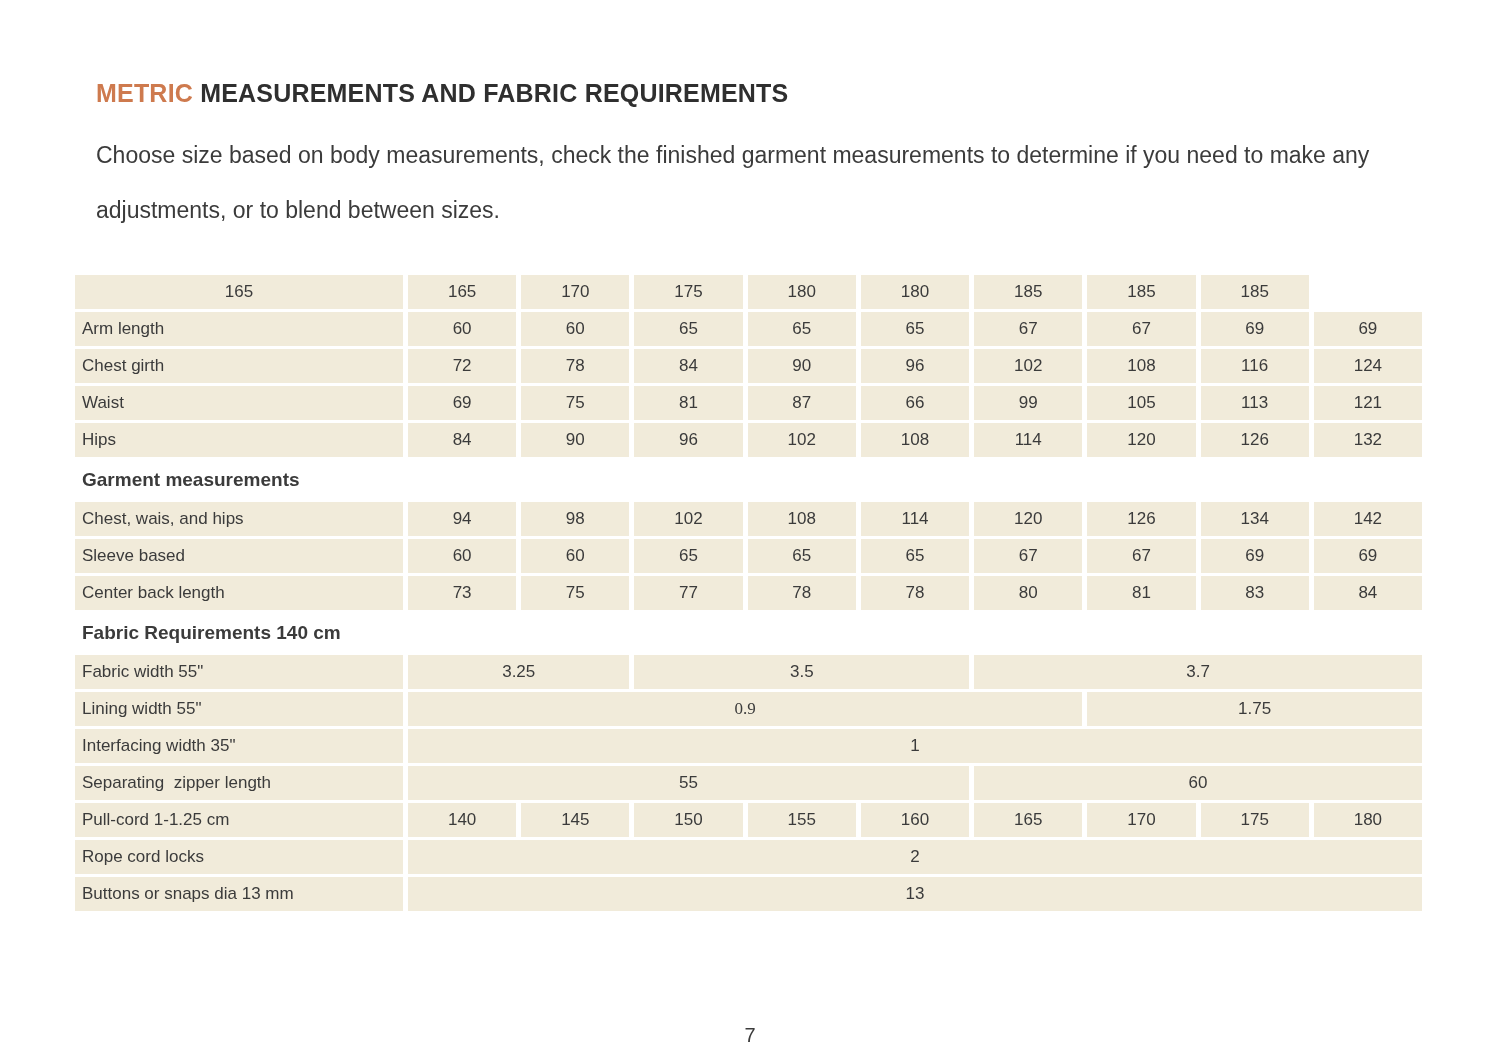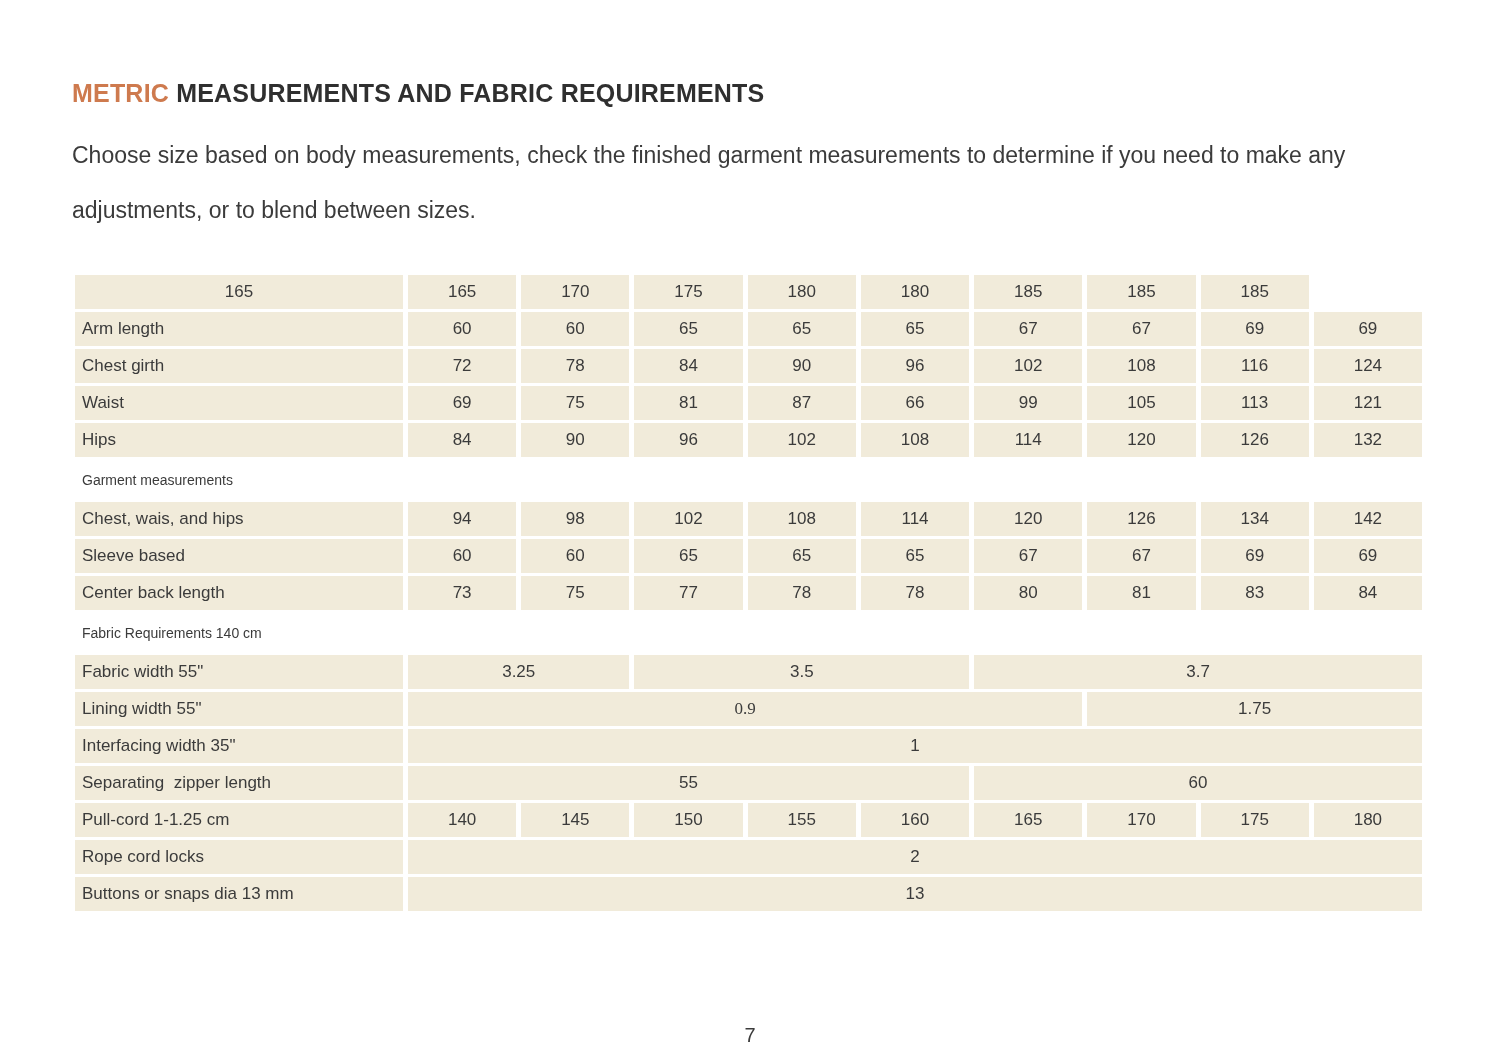--- a/index.html
+++ b/index.html
@@ -5,21 +5,21 @@
   * { margin:0; padding:0; box-sizing:border-box; }
   html,body { background:#ffffff; }
   .page {
     position:relative;
     width:1500px; height:1057px;
     background:#ffffff;
     font-family:"Liberation Sans", sans-serif;
     color:var(--text, #3b3b3b);
     overflow:hidden;
   }
-  .header-block { padding:78px 0 0 72px; }
+  .header-block { padding:78px 0 0 72px;margin-left:24px; }
   .page-title {
     font-size:25px; font-weight:600; letter-spacing:0.2px;
     color:#2f2f2f; line-height:30px;
   }
   .page-title .accent { color:var(--accent, #ce7a4e); }
   .page-subtitle {
     margin-top:6px; font-size:23px; line-height:27.5px;
     color:#3b3b3b; white-space:pre-line;
   }
   .size-table { margin:23px 0 0 75px; width:1347px; }
@@ -37,22 +37,23 @@
   }
   .label-cell {
     justify-content:flex-start;
     padding-left:7px;
     white-space:pre-wrap;
   }
   .head-row { margin-bottom:4px; }
   .head-row .cell { background:transparent; height:30px; }
   .section-title {
     height:40px; display:flex; align-items:center;
-    padding-left:7px; font-size:14px; color:#3b3b3b;
+    padding-left:7px; font-size:19px; color:#3b3b3b;
     margin-bottom:2px;
+    font-weight:bold;
   }
   .page-number {
     position:absolute; left:0; right:0; bottom:10px;
     text-align:center; font-size:20px; color:#3b3b3b;
   }
 </style>
 </head>
 <body>
 
 <div class="page" style="--accent: #ce7a4e; --cell-bg: #f1ebda; --text: #3b3b3b;">

